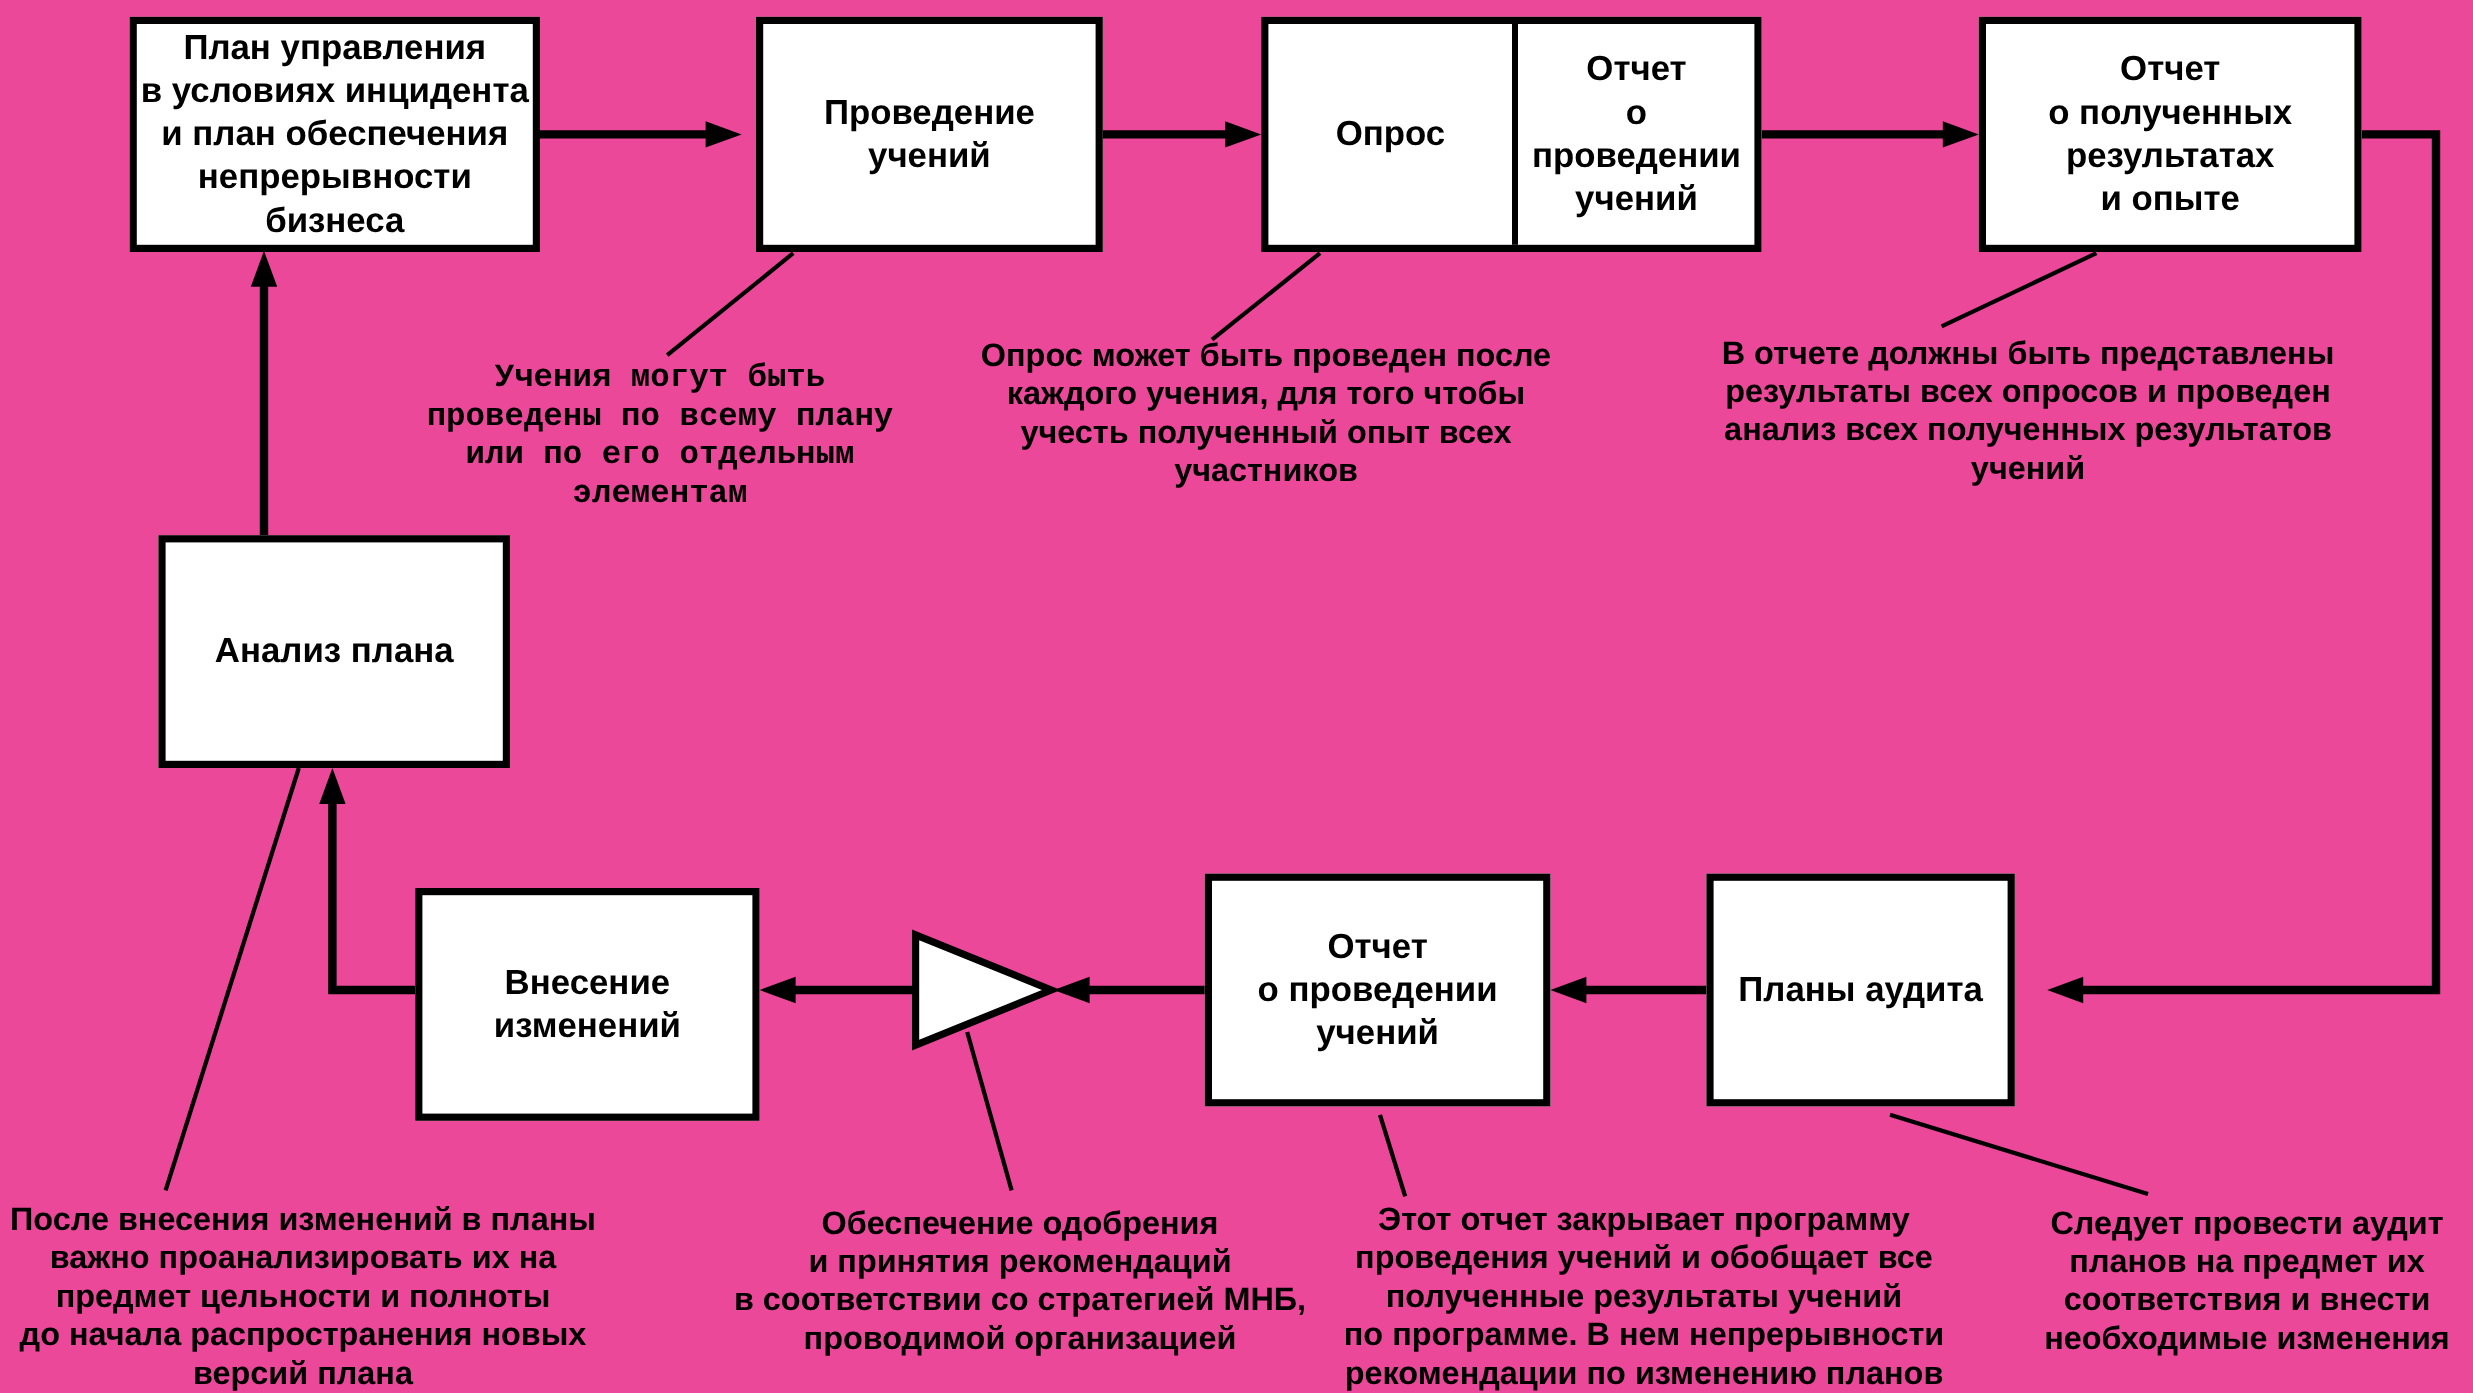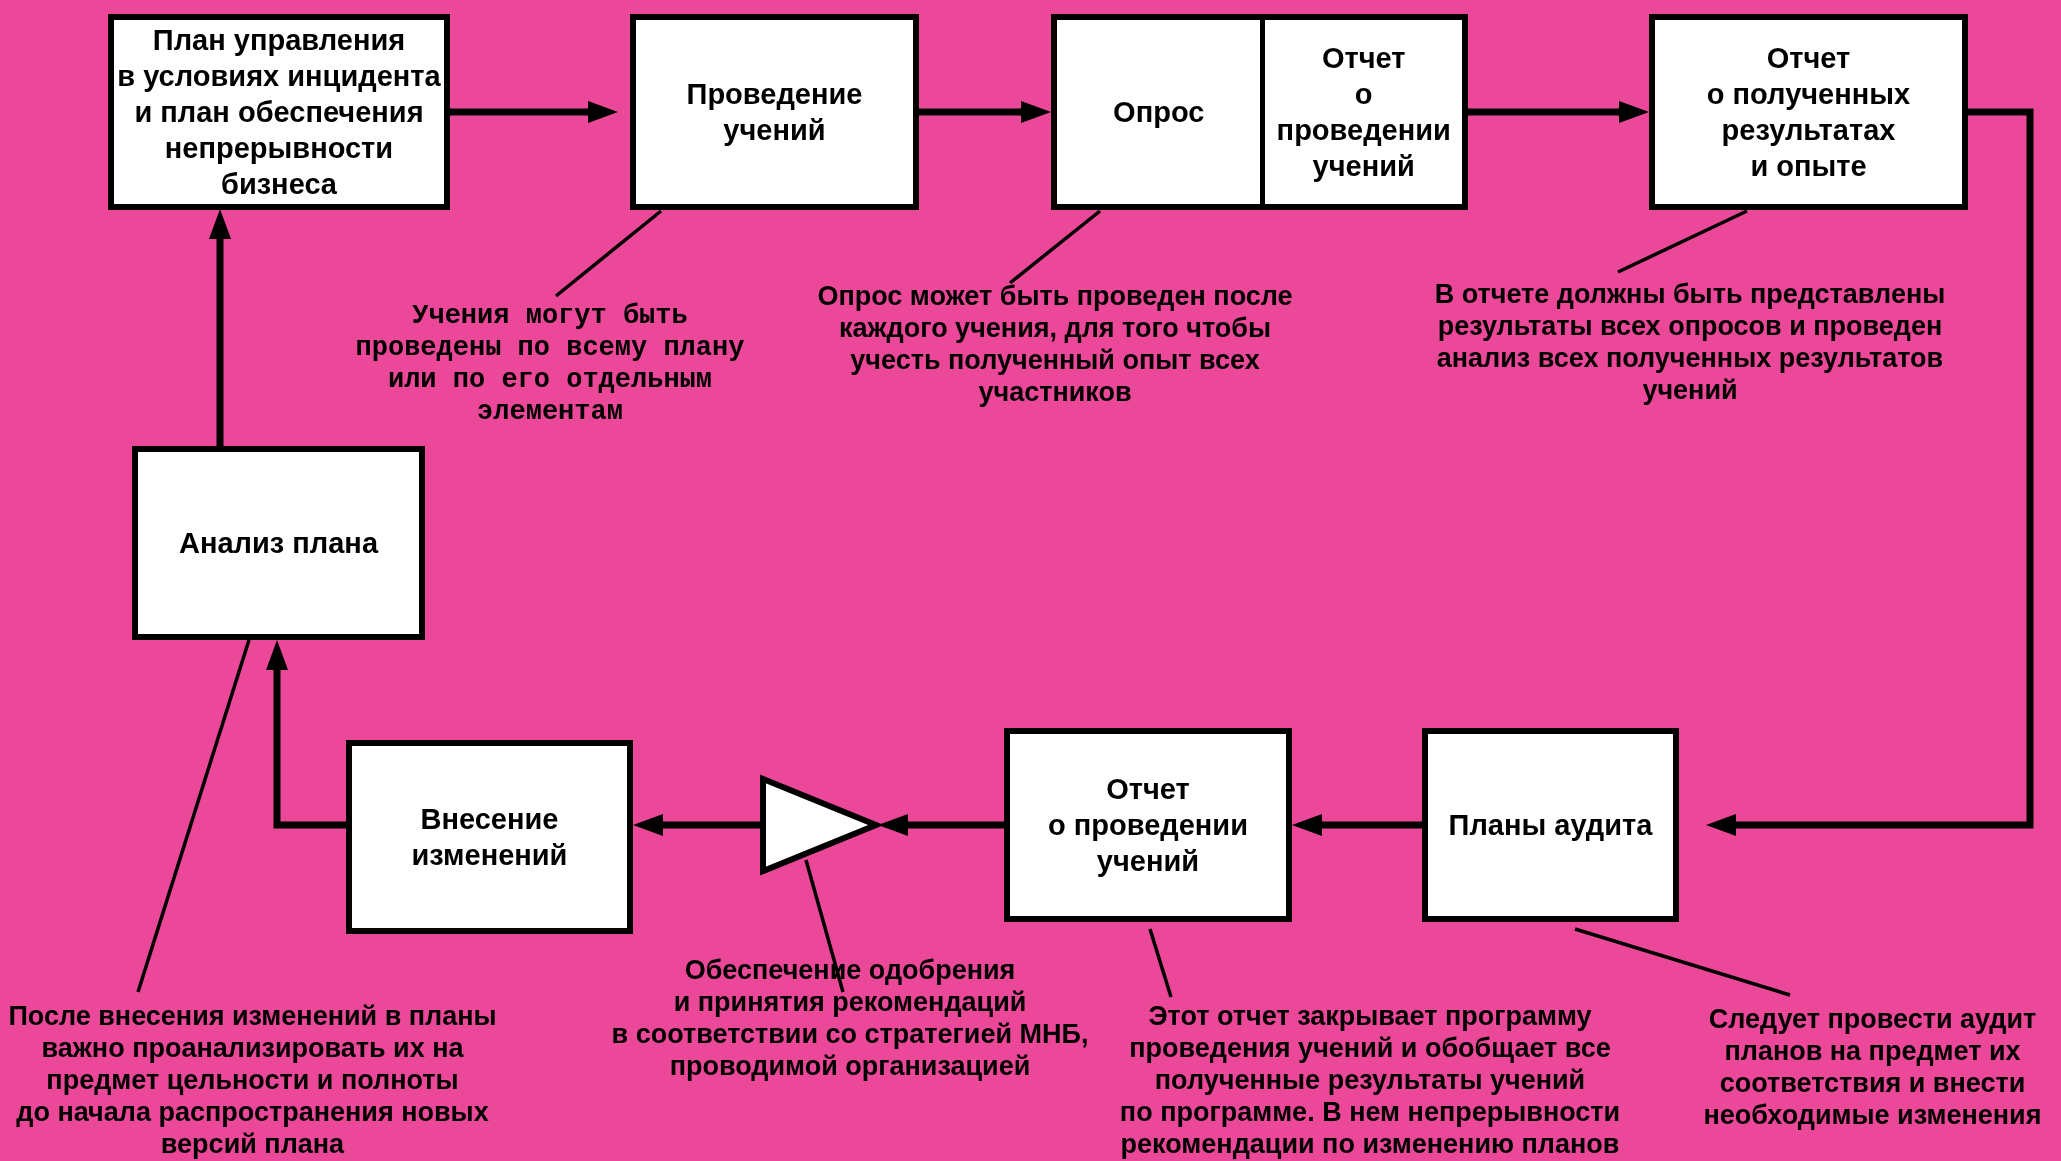--- a/index.html
+++ b/index.html
@@ -178,21 +178,21 @@
 результаты всех опросов и проведен
 анализ всех полученных результатов
 учений</div>
 
   <div class="note" style="left:5px; top:1000px; width:495px;">После внесения изменений в планы
 важно проанализировать их на
 предмет цельности и полноты
 до начала распространения новых
 версий плана</div>
 
-  <div class="note" style="left:610px; top:954px; width:480px;text-align:center;">Обеспечение одобрения
+  <div class="note" style="left:610px; top:1003px; width:480px;text-align:center;">Обеспечение одобрения
 и принятия рекомендаций
 в соответствии со стратегией МНБ,
 проводимой организацией</div>
 
   <div class="note" style="left:1090px; top:1000px; width:560px;">Этот отчет закрывает программу
 проведения учений и обобщает все
 полученные результаты учений
 по программе. В нем непрерывности
 рекомендации по изменению планов</div>
 

